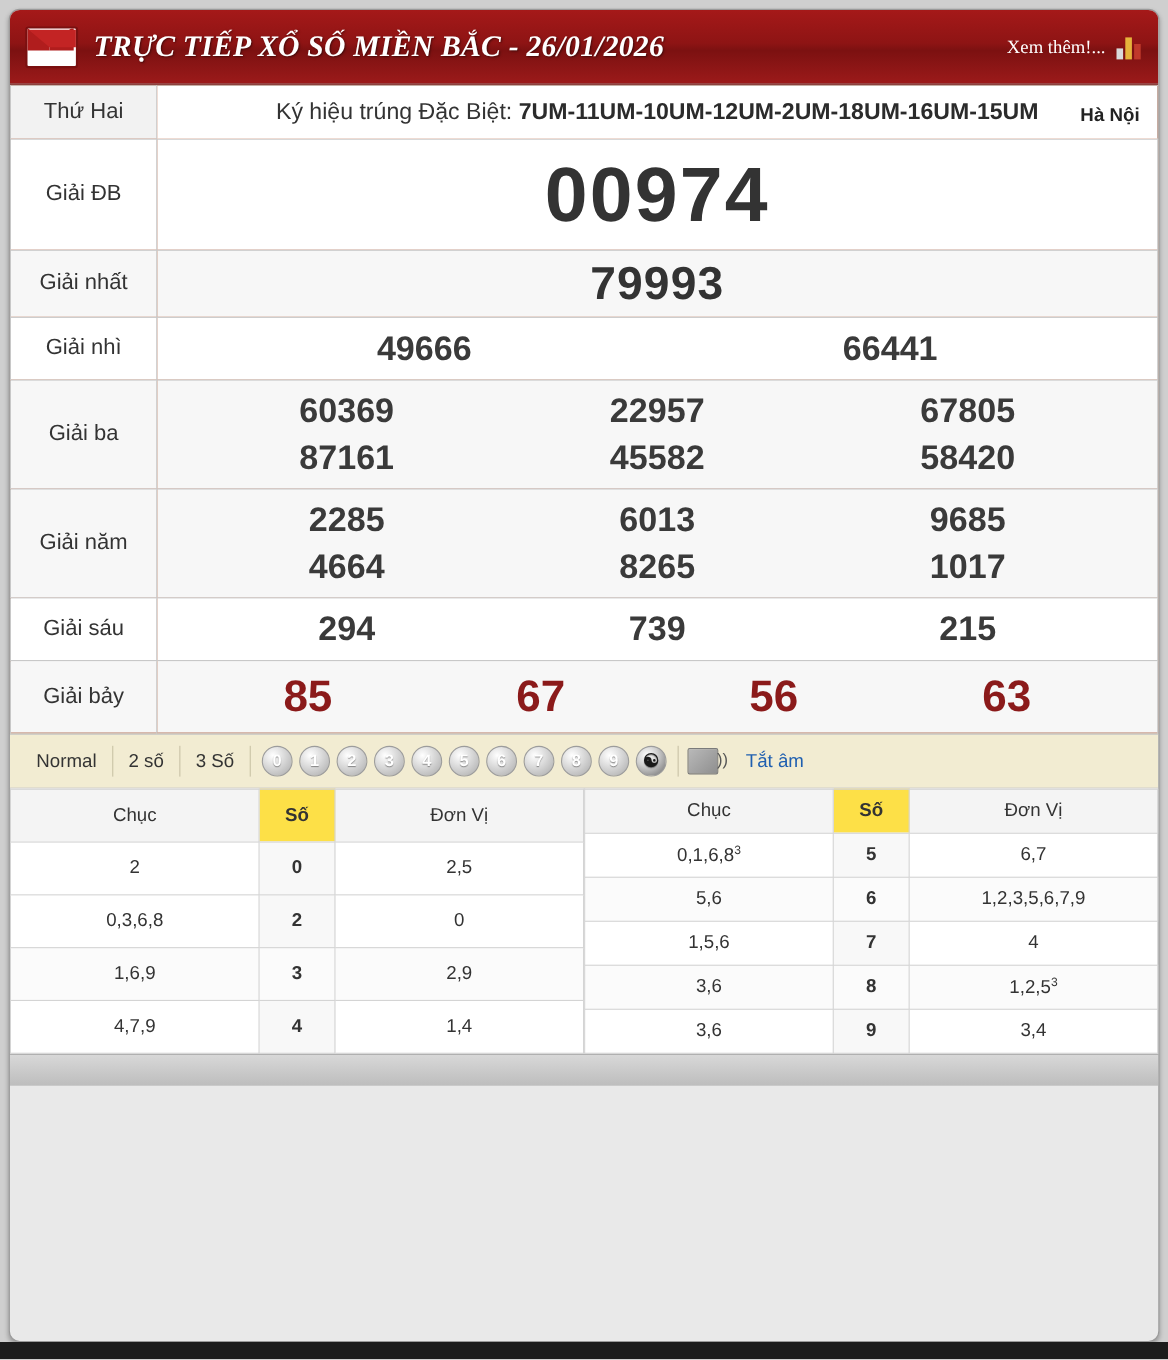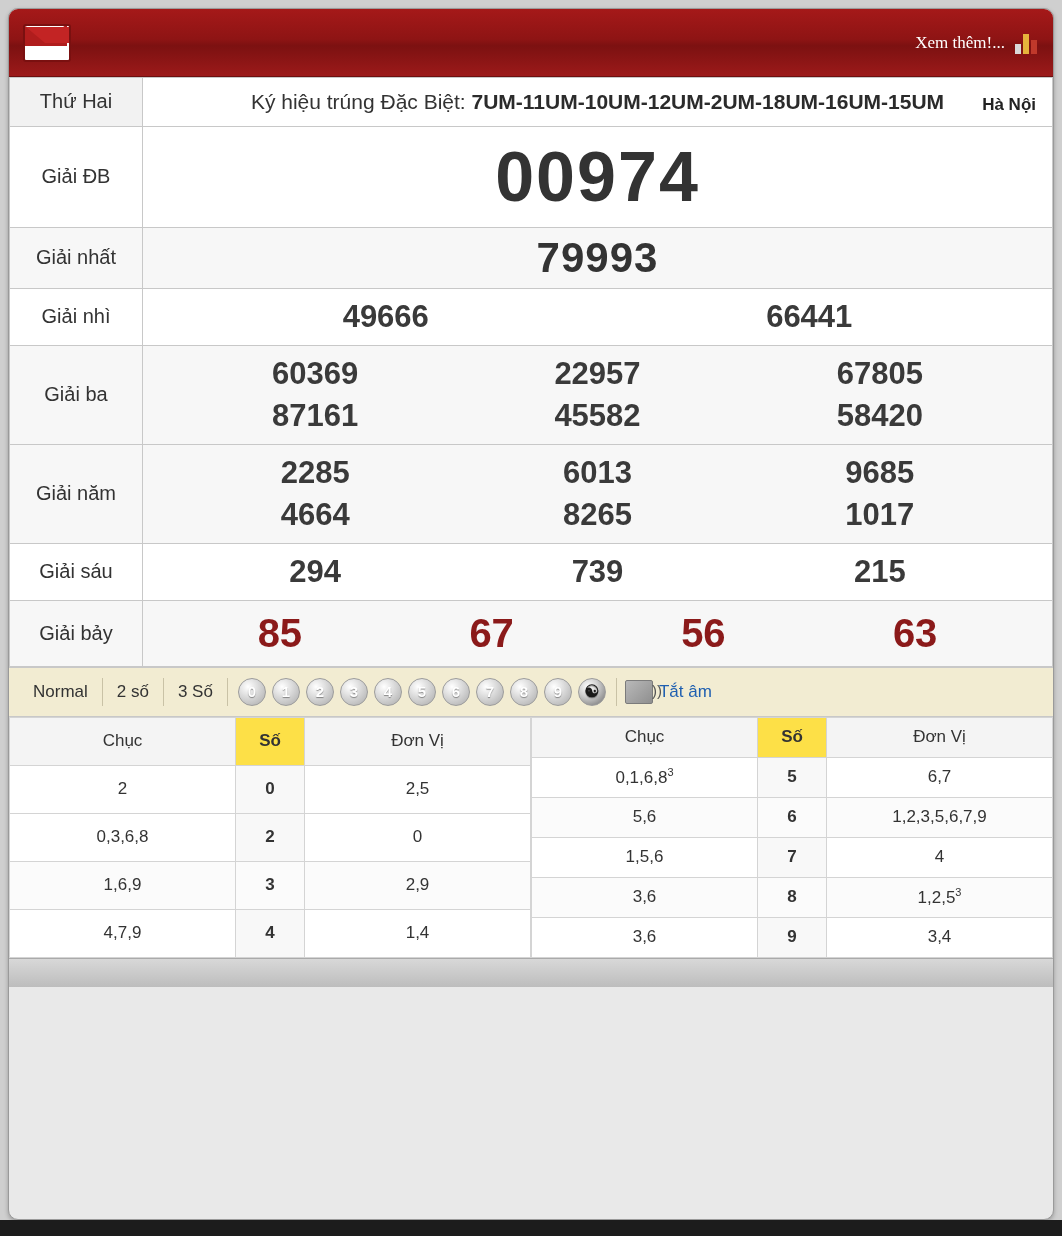--- a/index.html
+++ b/index.html
@@ -264,20 +264,21 @@
     content: "))";
     position: absolute;
     left: 26px; top: 1px;
     font-size: 15px;
     color: #555;
   }
   .sound-label {
     font-size: 17px;
     color: #1f5fb0;
     white-space: nowrap;
+    padding-left: 19px;
   }
 
   
   .bottom {
     display: flex;
     background: #ffffff;
   }
   table.stat {
     width: 50%;
     border-collapse: collapse;
@@ -320,20 +321,21 @@
 </head>
 <body>
 
 <div id="page">
   <div class="frame">
 
     <div class="titlebar">
       <div class="mail-icon">
         <div class="mail-antennas"></div>
       </div>
+      <div class="title-text">TRỰC TIẾP XỔ SỐ MIỀN BẮC - 26/01/2026</div>
       <div class="title-right">
         <span class="xem-them">Xem thêm!...</span>
         <span class="chart-icon">
             <i></i>
             <i></i>
             <i></i>
           </span>
       </div>
     </div>
 

